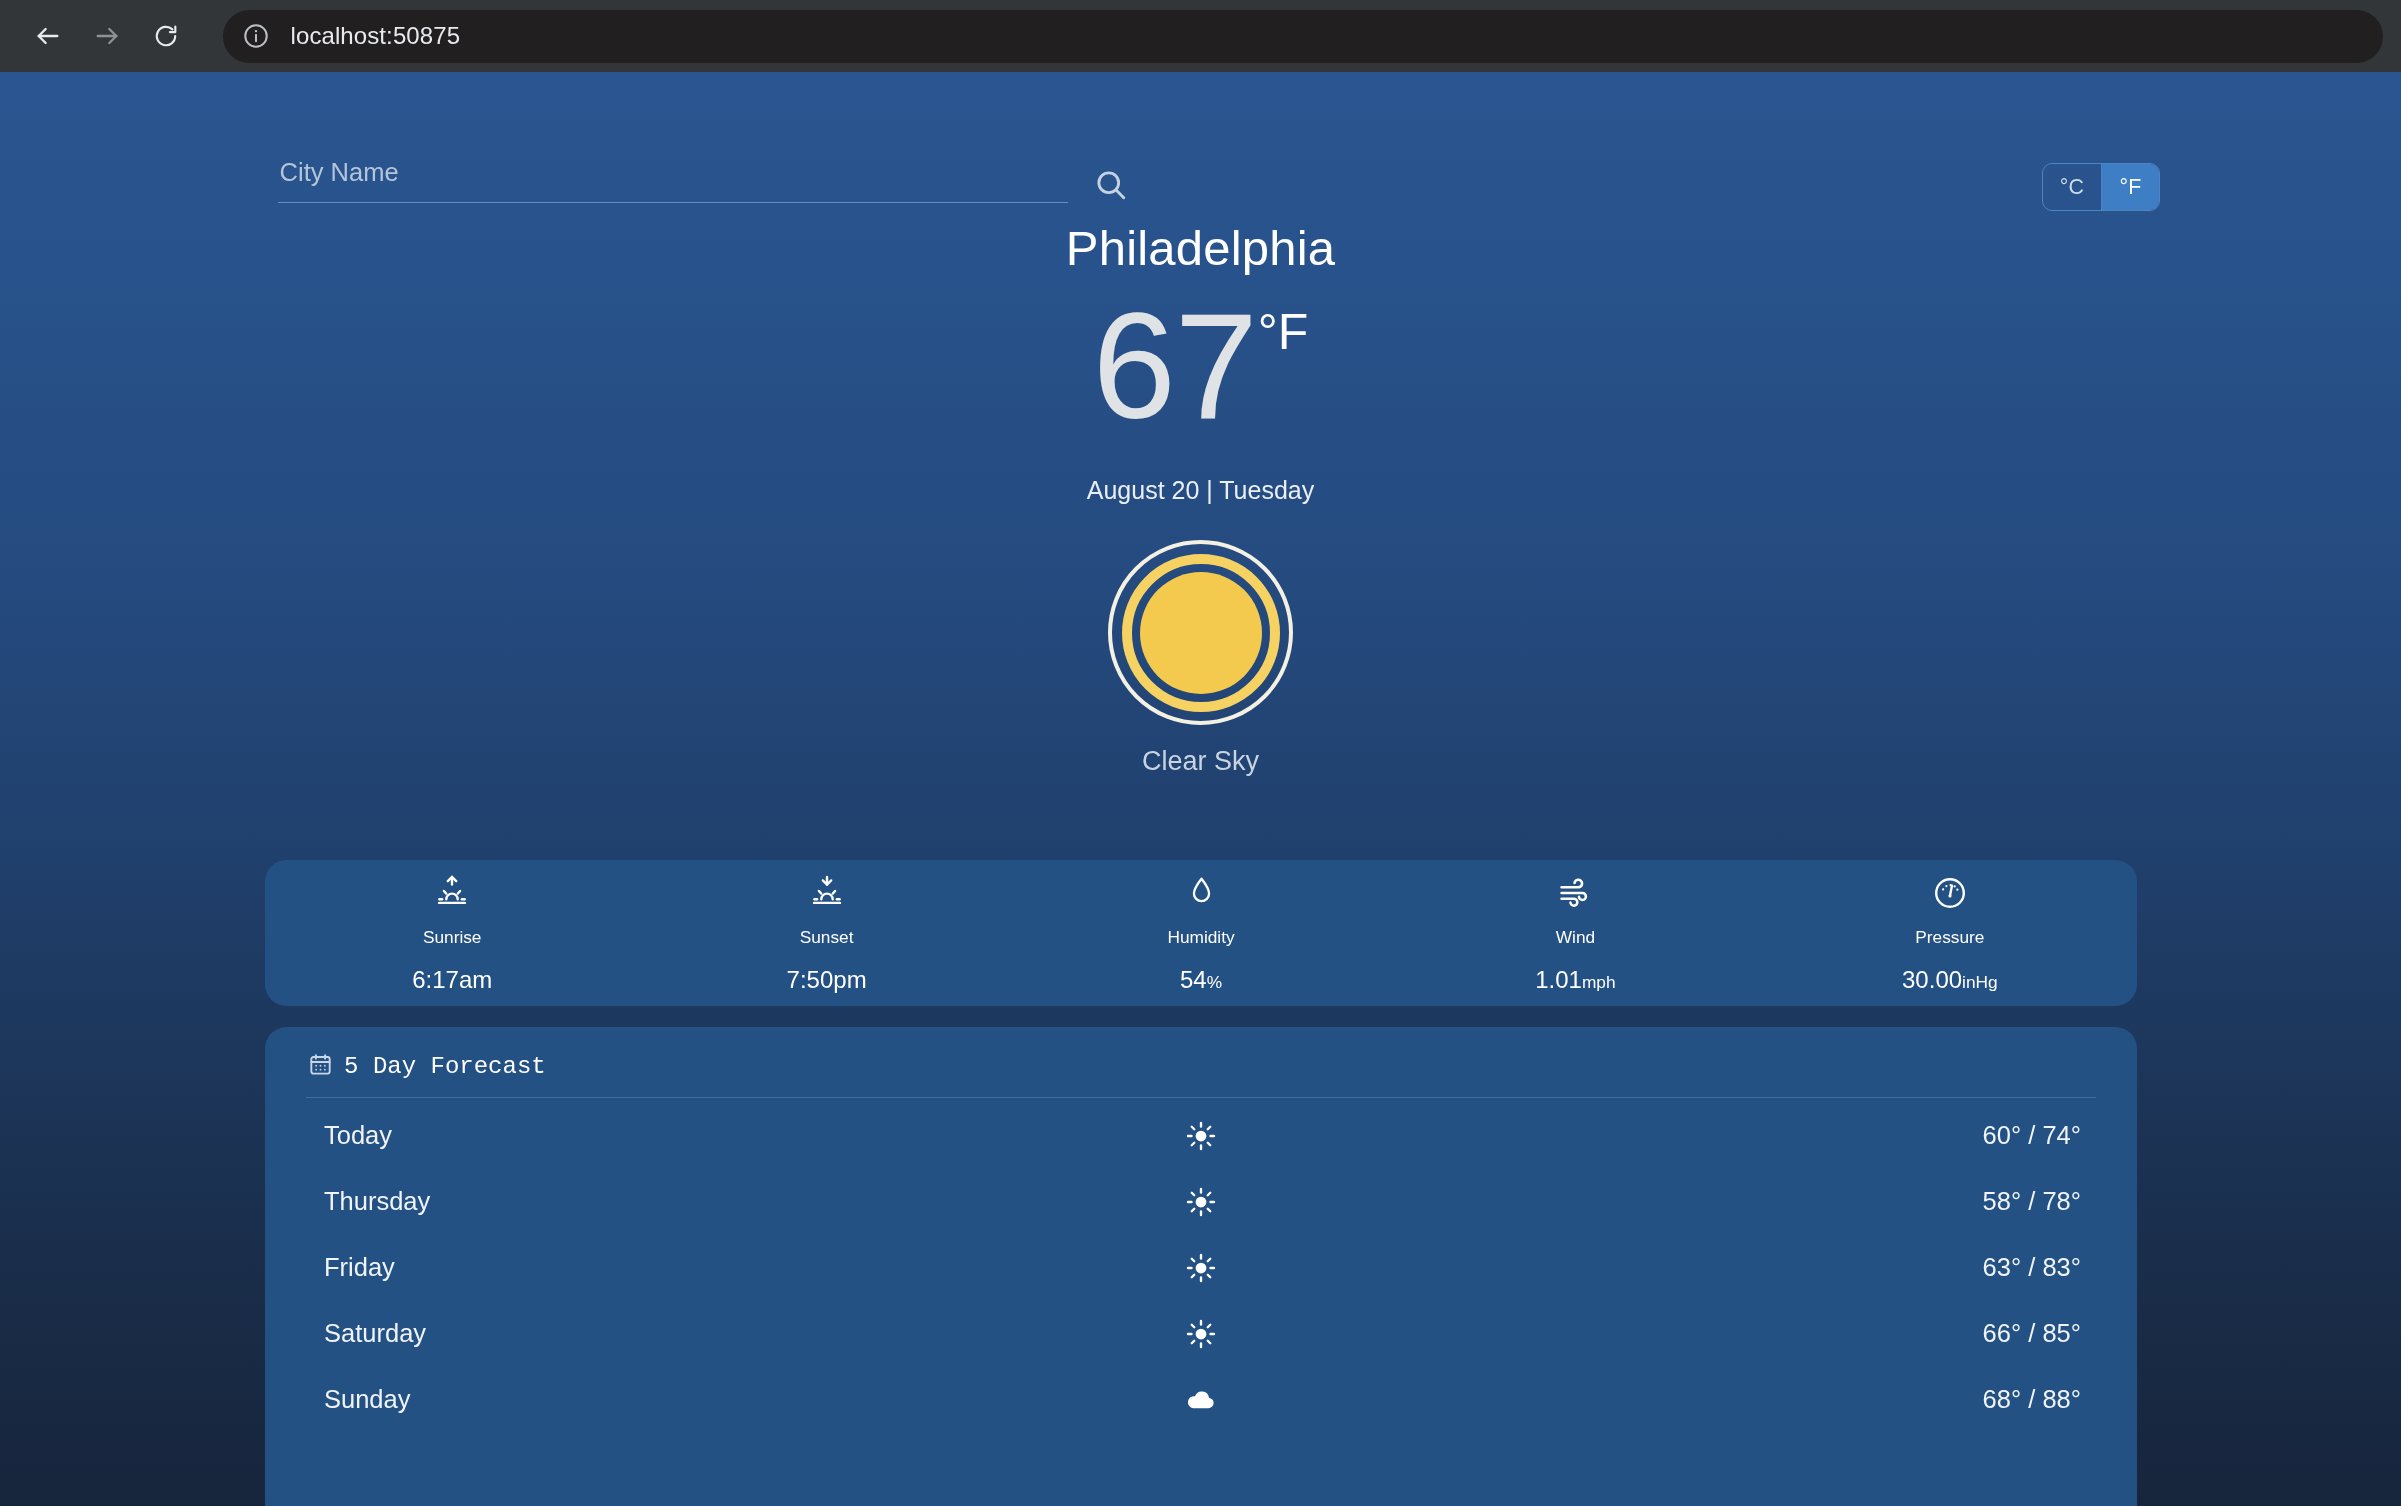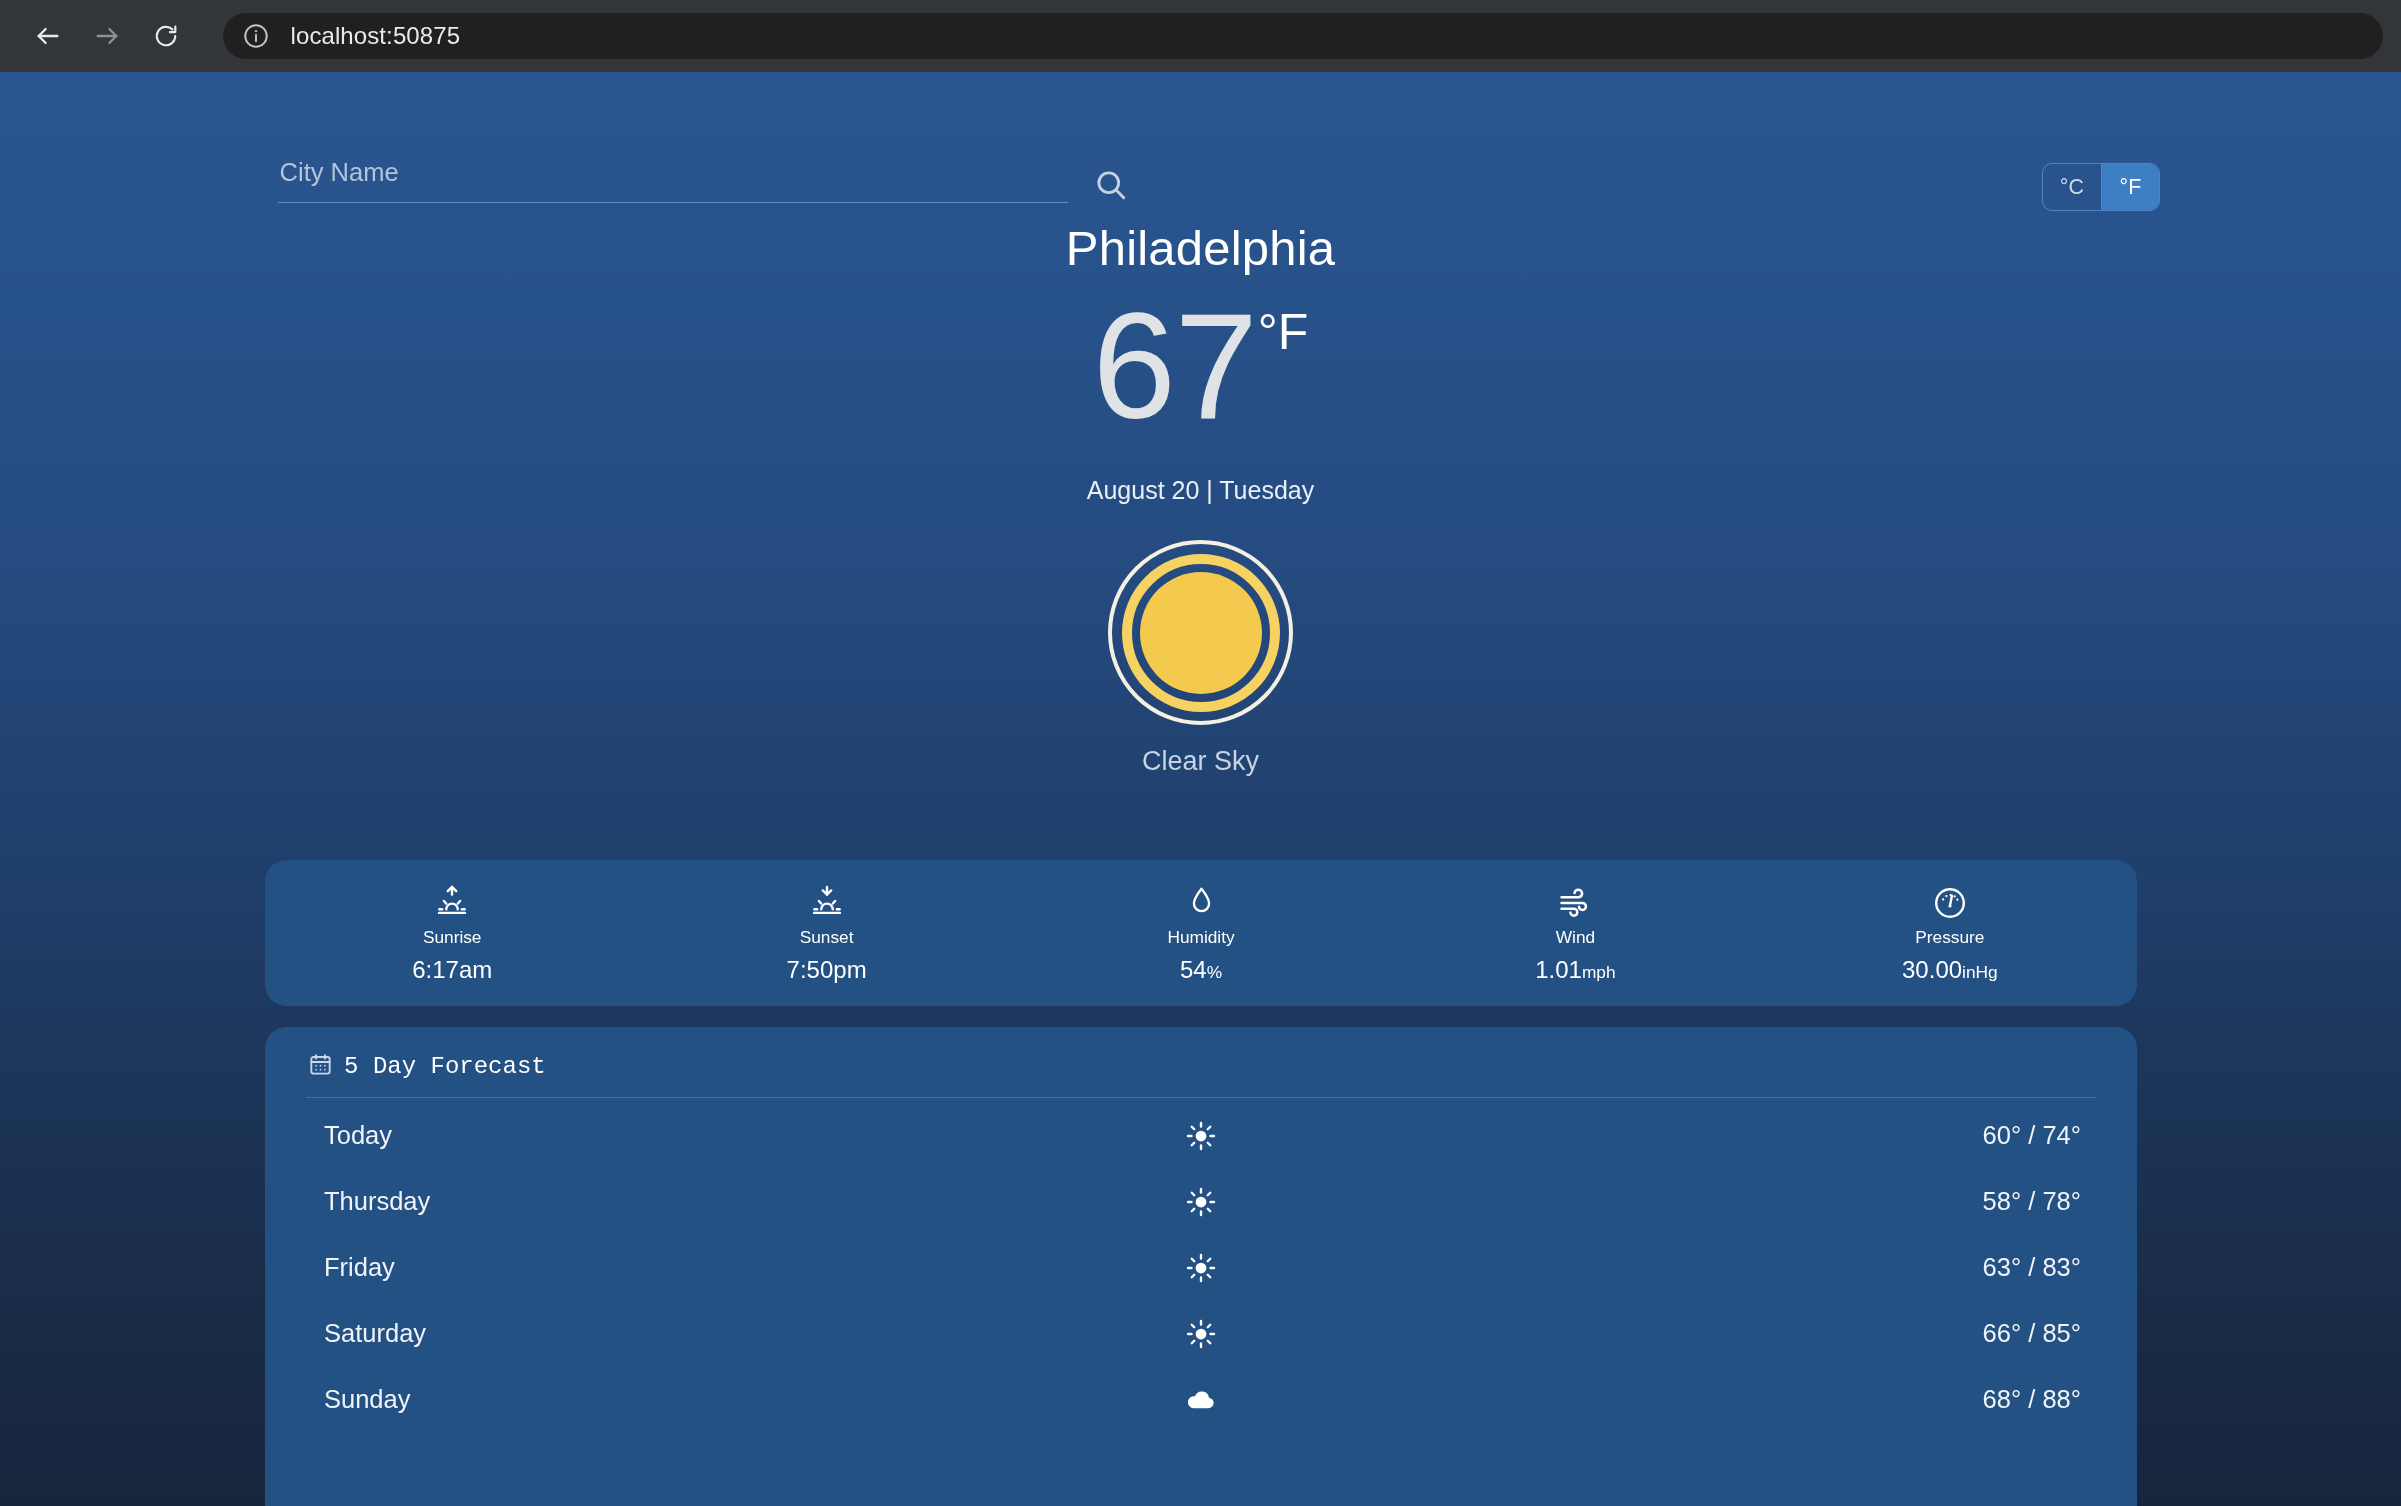--- a/index.html
+++ b/index.html
@@ -22,21 +22,21 @@
   }
   .nav-btn {
     width: 59px; height: 59px;
     display: flex; align-items: center; justify-content: center;
     border-radius: 50%;
   }
   .nav-btn svg { display: block; }
   .url-pill {
     margin-left: 28px;
     flex: 1;
-    height: 46px;
+    height: 53px;
     background: #211f20;
     border-radius: 28px;
     display: flex;
     align-items: center;
     padding: 0 11.5px;
     max-width: 2214px;
   }
   .info-circle {
     width: 43px; height: 43px;
     border-radius: 50%;
@@ -192,21 +192,21 @@
     background: #245183;
     border-radius: 21.4px;
     display: flex;
   }
   .stat {
     flex: 1;
     display: flex;
     flex-direction: column;
     align-items: center;
     justify-content: center;
-    gap: 0;
+    gap: 10px;
   }
   .stat-icon { height: 41px; display: flex; align-items: center; justify-content: center; }
   .stat-label { font-size: 17.3px; color: #ffffff; margin-top: 3.3px; }
   .stat-value { font-size: 24px; color: #ffffff; margin-top: 8.2px; }
   .stat-value .unit { font-size: 17.3px; }
 
   
   .forecast-card {
     position: absolute;
     left: 265px;

